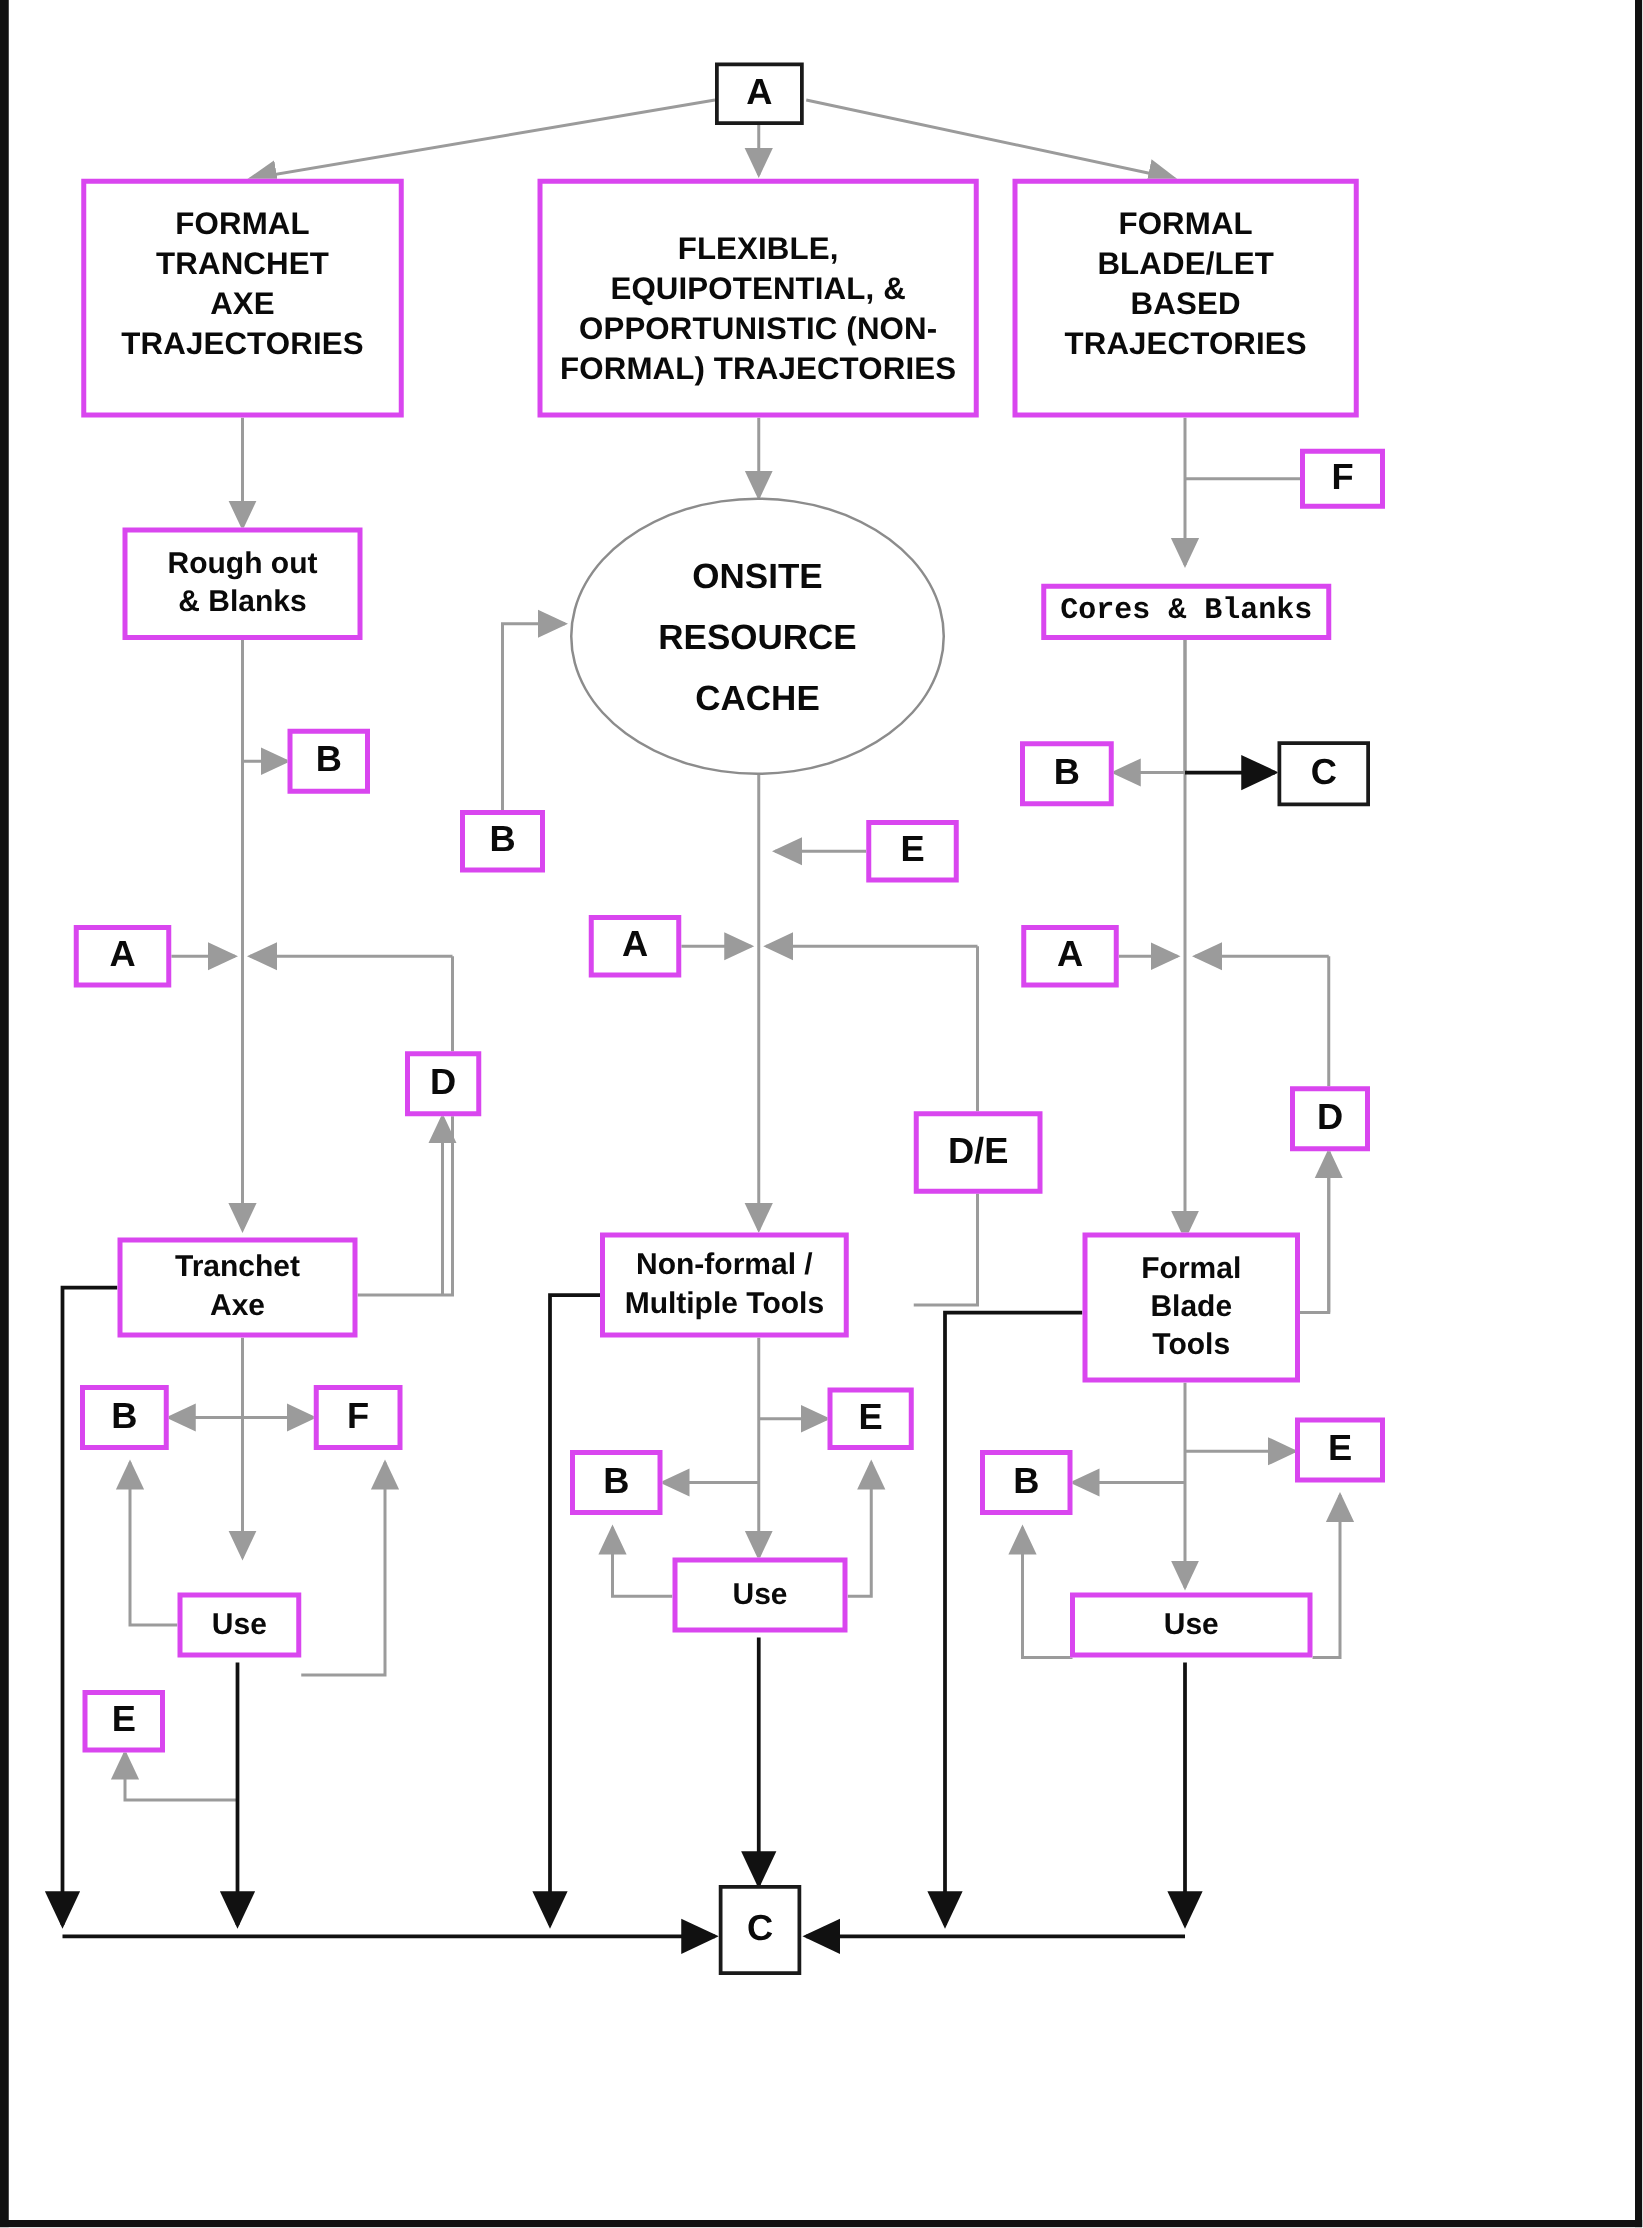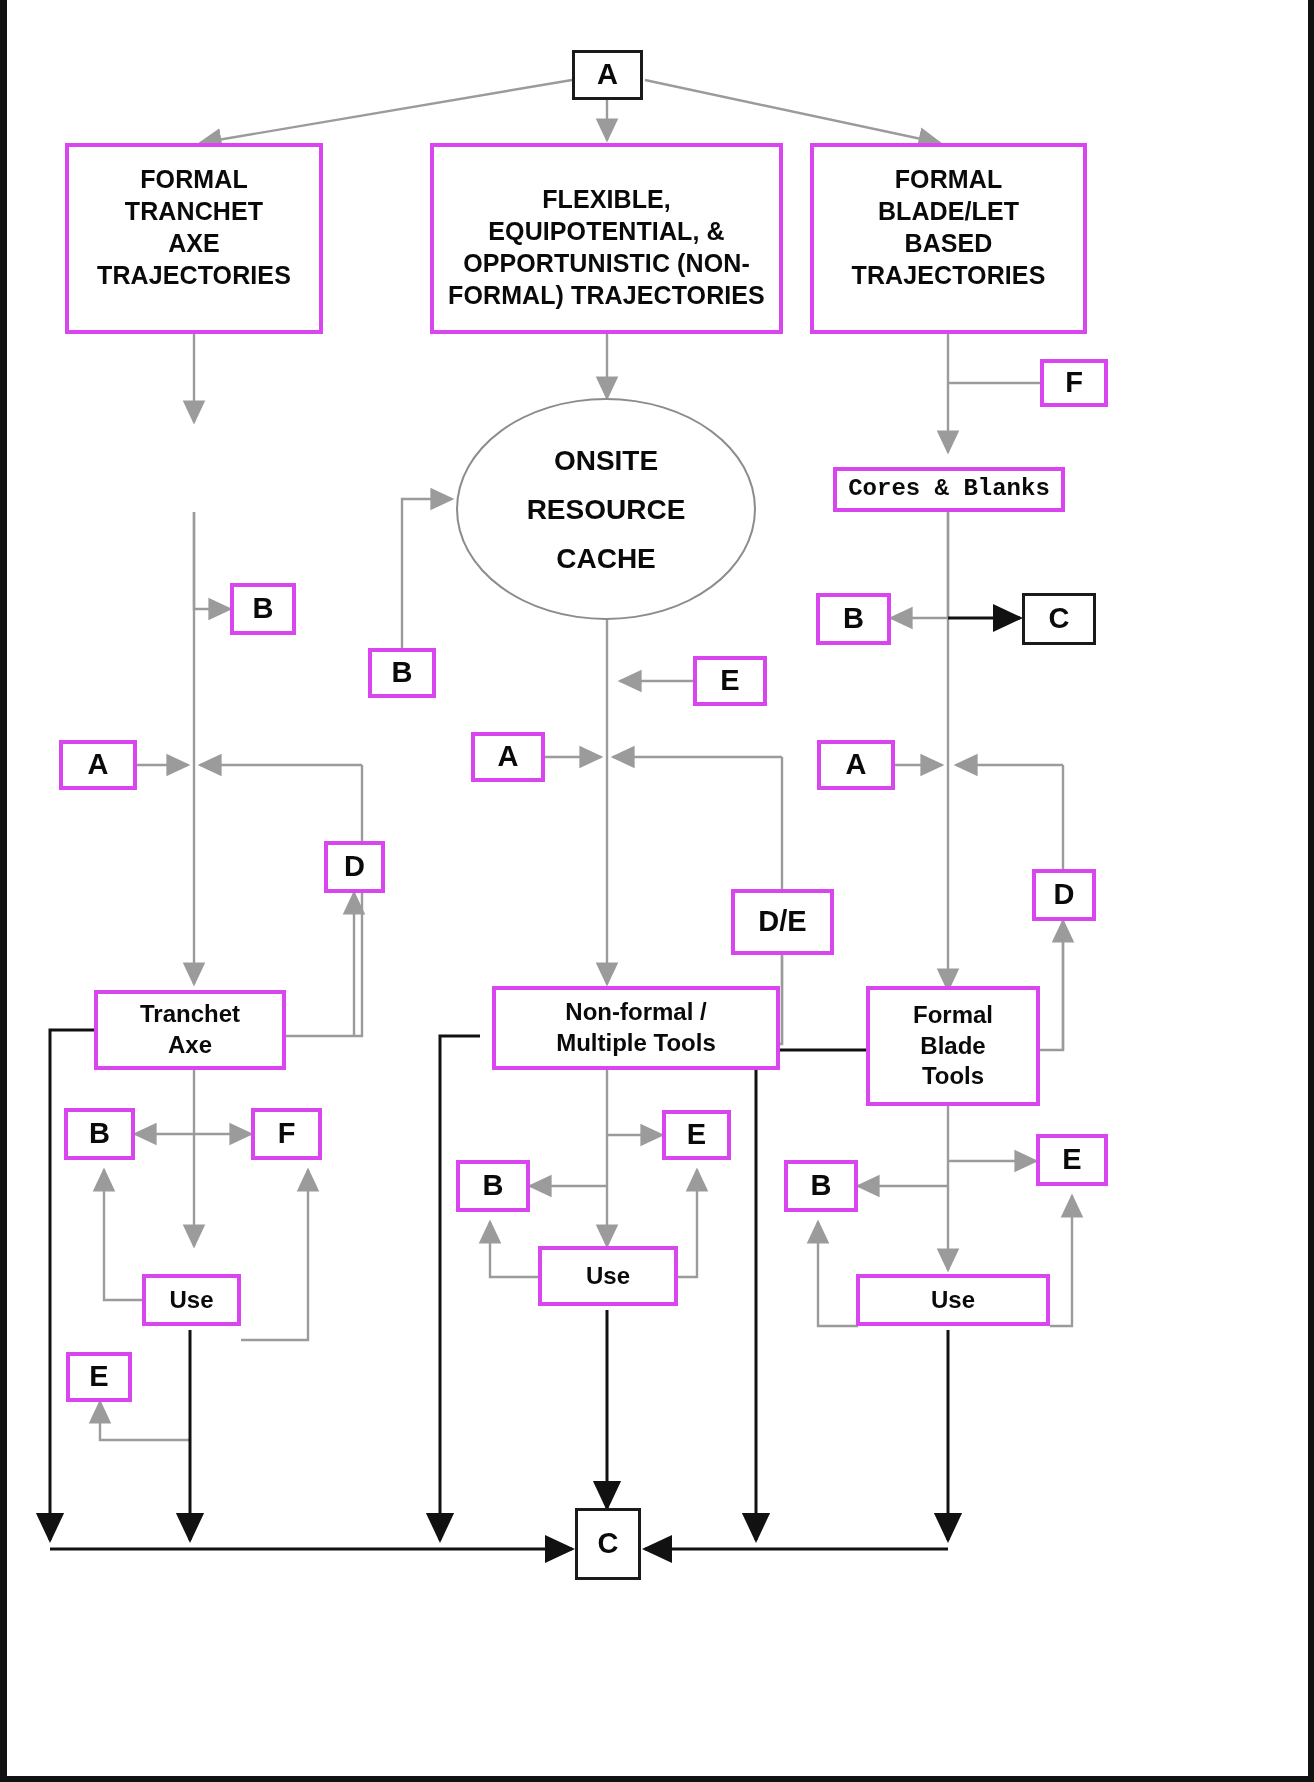--- a/index.html
+++ b/index.html
@@ -161,20 +161,24 @@
 FORMAL) TRAJECTORIES</span>
   </div>
 
   <div class="node head" style="left:810px;top:143px;width:277px;height:191px;">
     <span class="txt">FORMAL
 BLADE/LET
 BASED
 TRAJECTORIES</span>
   </div>
 
+  <div class="node proc" style="left:98px;top:422px;width:192px;height:90px;">
+    <span class="txt">Rough out
+&amp; Blanks</span>
+  </div>
 
   <div class="node ellipse" style="left:456px;top:398px;width:300px;height:222px;">
     <span class="txt">ONSITE
 RESOURCE
 CACHE</span>
   </div>
 
   <div class="node proc" style="left:833px;top:467px;width:232px;height:45px;font-family:Liberation Mono, monospace;">
     <span class="txt">Cores &amp; Blanks</span>
   </div>
@@ -225,21 +229,21 @@
 
   <div class="node letter" style="left:1032px;top:869px;width:64px;height:52px;">
     <span class="txt">D</span>
   </div>
 
   <div class="node proc" style="left:94px;top:990px;width:192px;height:80px;">
     <span class="txt">Tranchet
 Axe</span>
   </div>
 
-  <div class="node proc" style="left:480px;top:986px;width:288px;height:84px;margin-left:12px;">
+  <div class="node proc" style="left:480px;top:986px;width:199px;height:84px;">
     <span class="txt">Non-formal /
 Multiple Tools</span>
   </div>
 
   <div class="node proc" style="left:866px;top:986px;width:174px;height:120px;">
     <span class="txt">Formal
 Blade
 Tools</span>
   </div>
 

